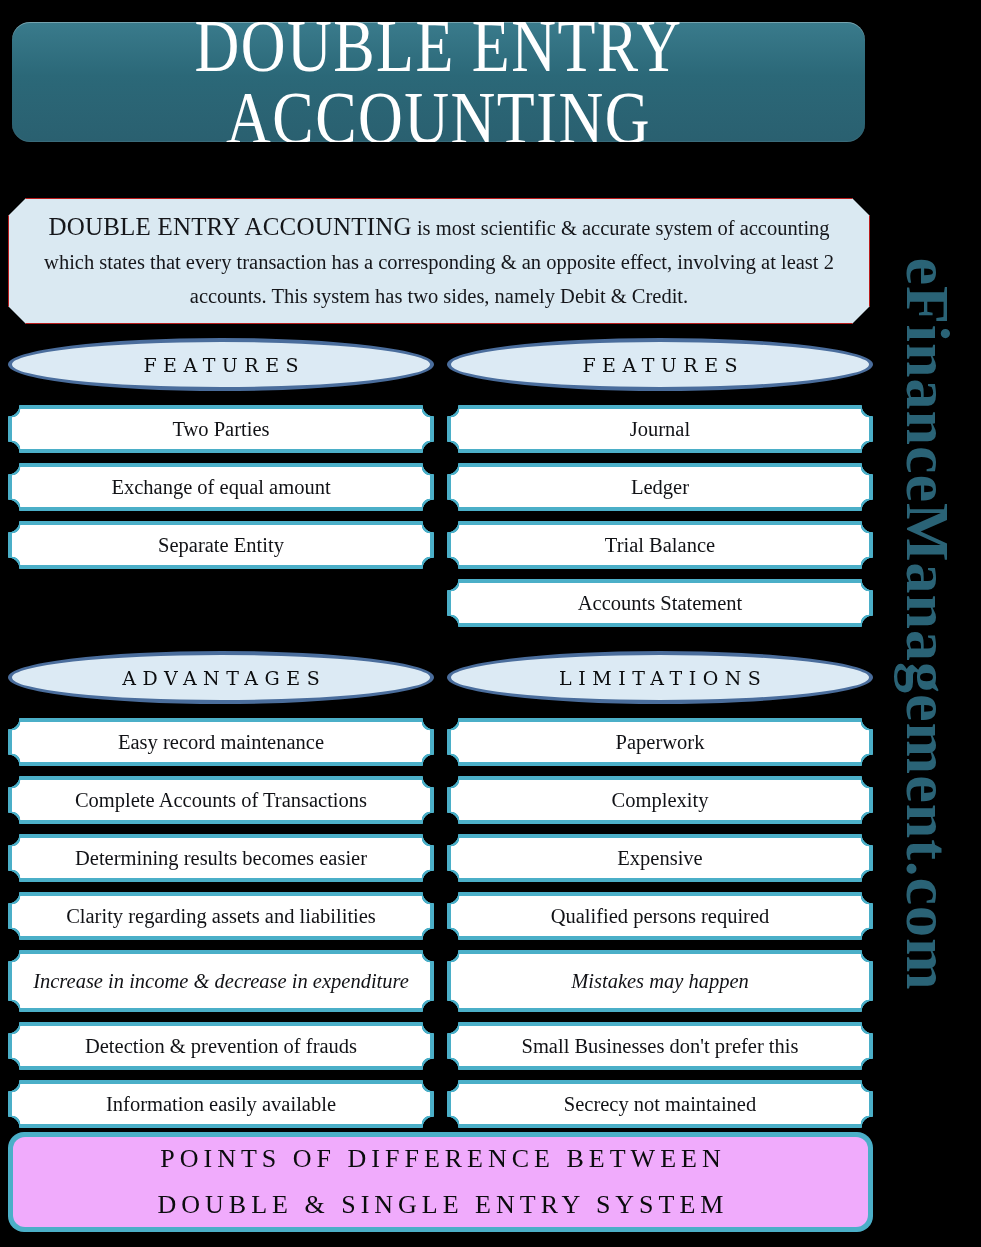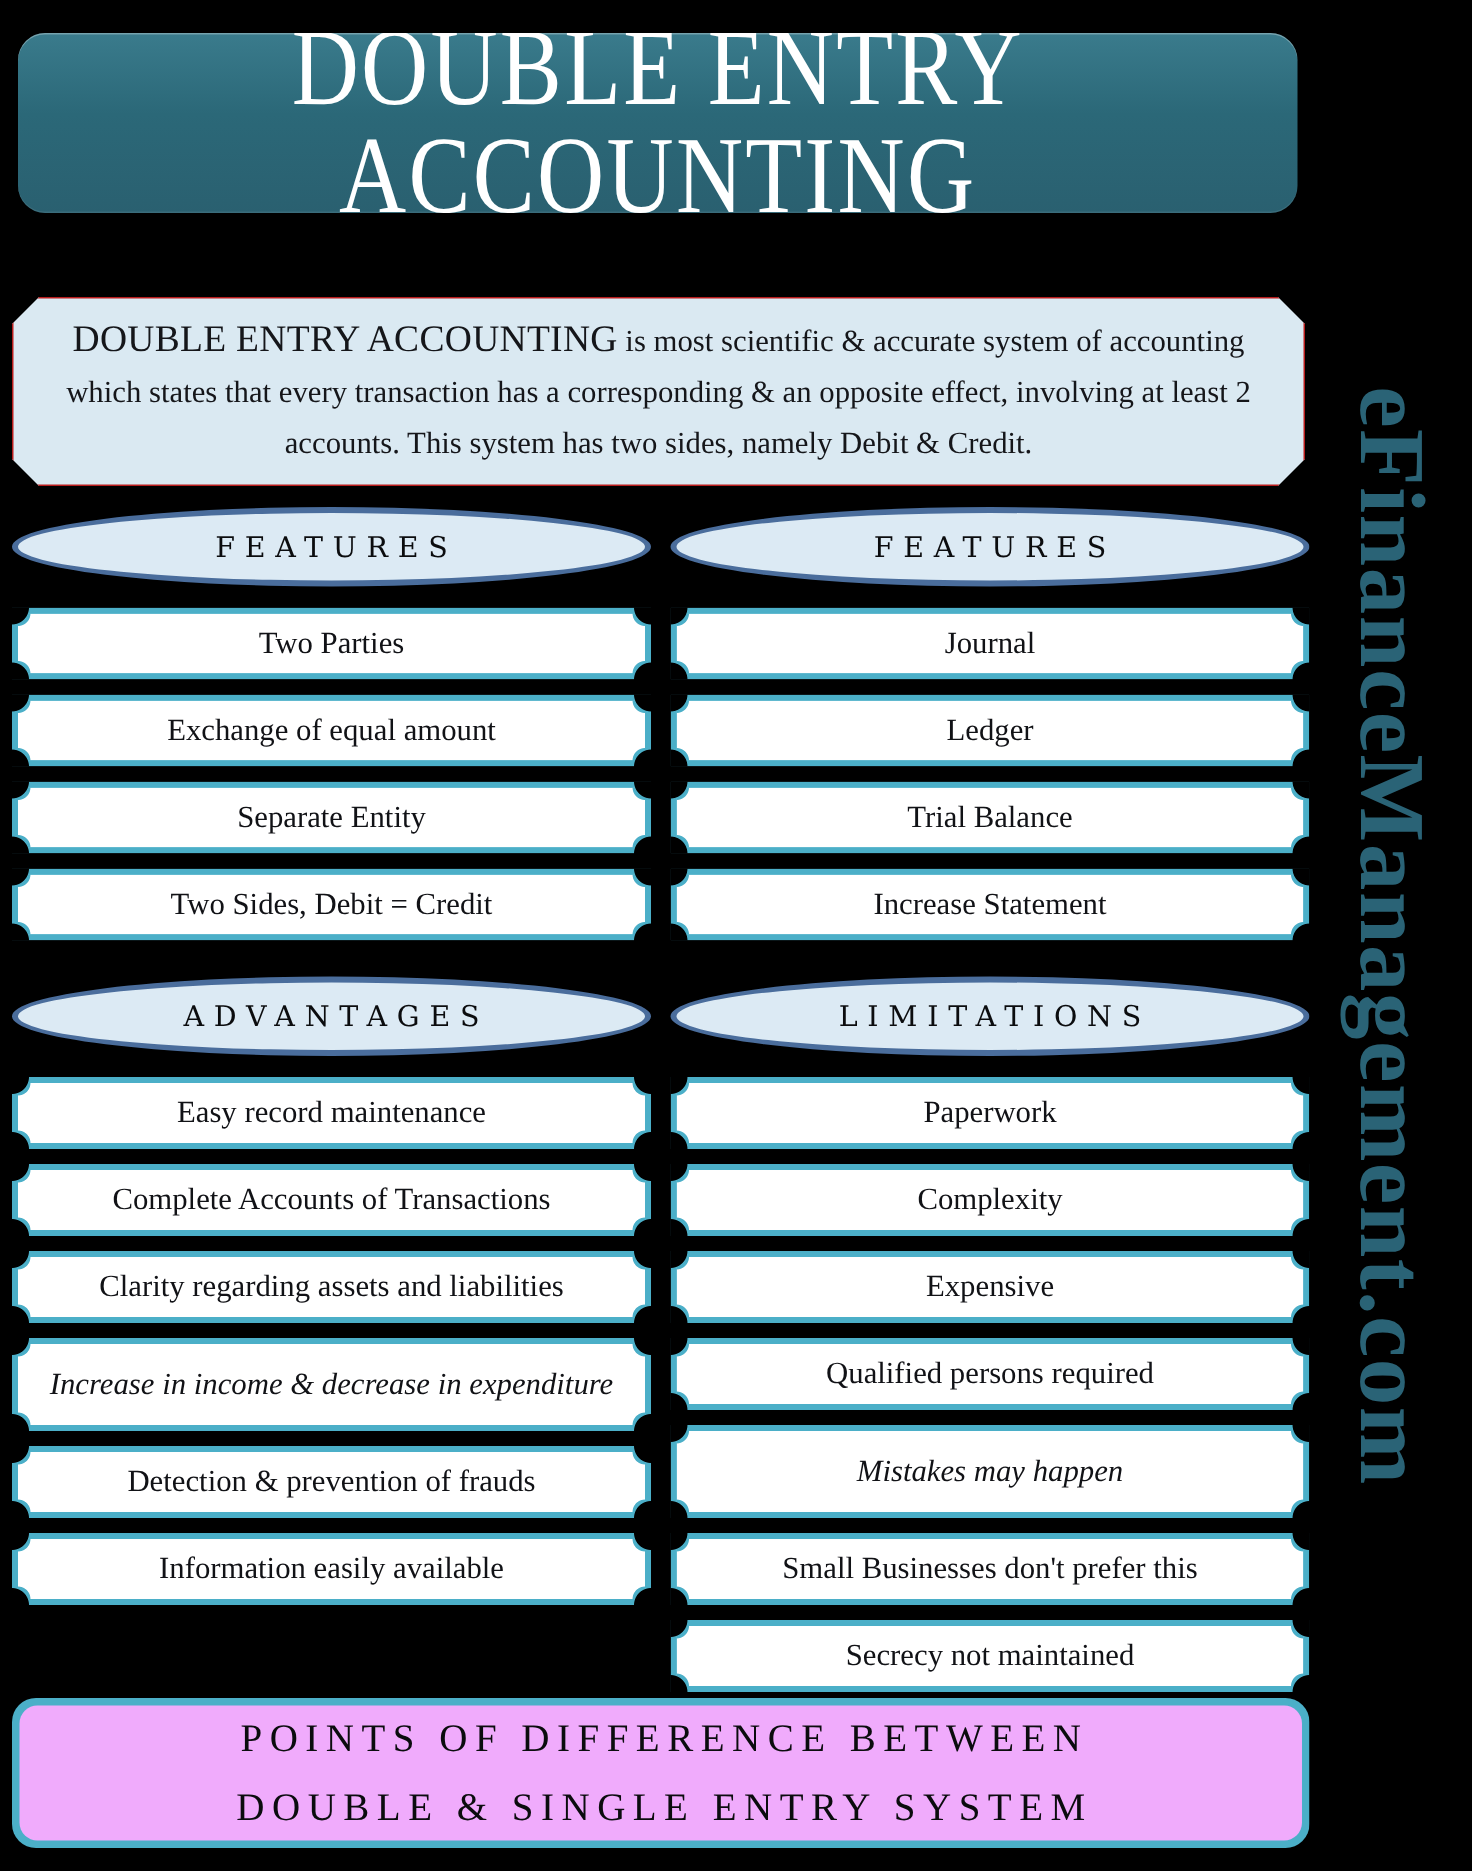--- a/index.html
+++ b/index.html
@@ -248,25 +248,20 @@
     <div class="item">
         <div class="item-inner">
           <span class="item-label">Exchange of equal amount</span>
         </div>
       </div>
     <div class="item">
         <div class="item-inner">
           <span class="item-label">Separate Entity</span>
         </div>
       </div>
-    <div class="item">
-        <div class="item-inner">
-          <span class="item-label">Two Sides, Debit = Credit</span>
-        </div>
-      </div>
   </div>
 
   <div class="col col-right" style="top:338px;">
     <div class="oval">
       <span class="oval-label">FEATURES</span>
     </div>
     <div class="item">
         <div class="item-inner">
           <span class="item-label">Journal</span>
         </div>
@@ -276,37 +271,42 @@
           <span class="item-label">Ledger</span>
         </div>
       </div>
     <div class="item">
         <div class="item-inner">
           <span class="item-label">Trial Balance</span>
         </div>
       </div>
     <div class="item">
         <div class="item-inner">
-          <span class="item-label">Increase Statement</span>
+          <span class="item-label">Accounts Statement</span>
         </div>
       </div>
   </div>
 
   <div class="col col-left" style="top:651px;">
     <div class="oval">
       <span class="oval-label">ADVANTAGES</span>
     </div>
     <div class="item">
         <div class="item-inner">
           <span class="item-label">Easy record maintenance</span>
         </div>
       </div>
     <div class="item">
         <div class="item-inner">
           <span class="item-label">Complete Accounts of Transactions</span>
+        </div>
+      </div>
+    <div class="item">
+        <div class="item-inner">
+          <span class="item-label">Determining results becomes easier</span>
         </div>
       </div>
     <div class="item">
         <div class="item-inner">
           <span class="item-label">Clarity regarding assets and liabilities</span>
         </div>
       </div>
     <div class="item tall">
         <div class="item-inner">
           <span class="item-label">Increase in income &amp; decrease in expenditure</span>

